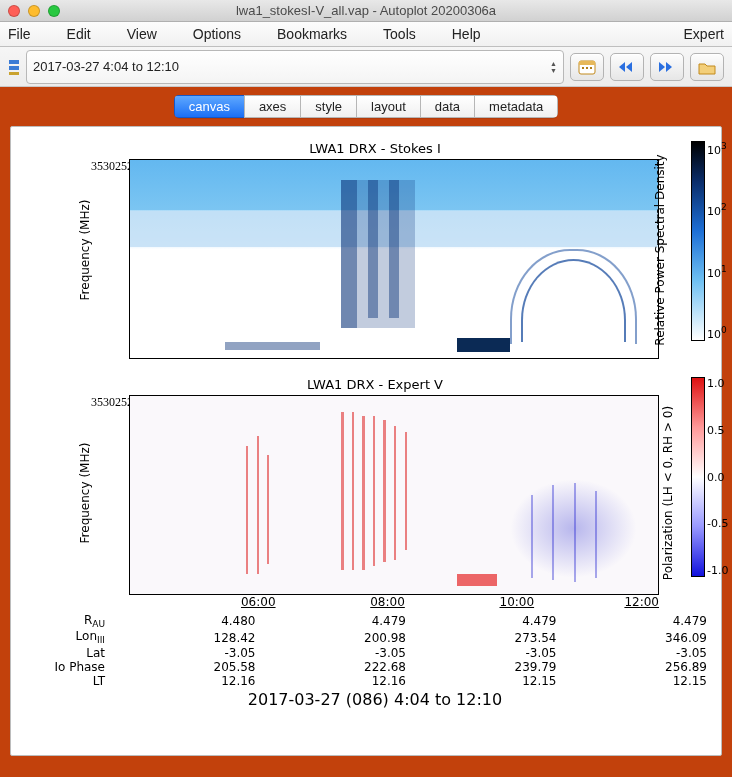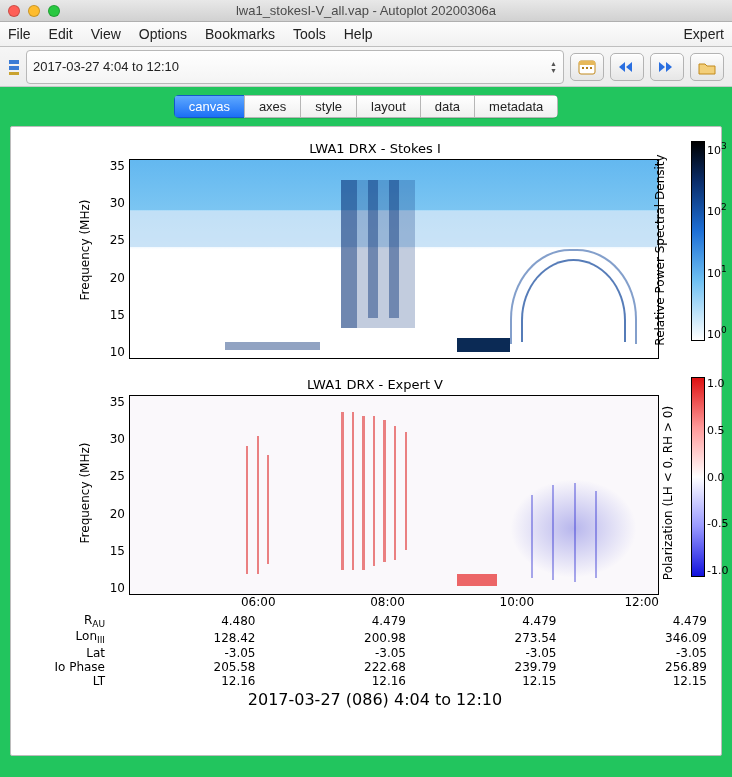--- a/index.html
+++ b/index.html
@@ -42,21 +42,21 @@
   }
   .menubar {
     height: 25px;
     background: linear-gradient(#fdfdfd, #f1f1f1);
     border-bottom: 1px solid #bfbfbf;
     display: flex;
     align-items: center;
     padding: 0 8px;
     justify-content: space-between;
   }
-  .menu-left { display: flex; gap: 18px; }
+  .menu-left { display: flex; gap: 36px; }
   .menu-item { font-size: 14px; color: #222; cursor: default; }
   .toolbar {
     height: 40px;
     background: linear-gradient(#f6f6f6, #ececec);
     border-bottom: 1px solid #c9c9c9;
     display: flex;
     align-items: center;
     padding: 0 8px;
     gap: 6px;
   }
@@ -82,21 +82,21 @@
   .tool-btn {
     width: 34px; height: 28px;
     background: linear-gradient(#fdfdfd,#e6e6e6);
     border: 1px solid #b3b3b3;
     border-radius: 5px;
     display: flex; align-items: center; justify-content: center;
     box-shadow: 0 1px 0 #fff inset;
   }
   .content {
     flex: 1;
-    background: #22c55e;
+    background: #c2410c;
     padding: 8px 10px 21px 10px;
     display: flex;
     flex-direction: column;
   }
   .tabbar {
     display: flex;
     justify-content: center;
     margin-bottom: 8px;
   }
   .seg {
@@ -129,25 +129,26 @@
     font-family: "DejaVu Sans", "Lucida Grande", Arial, sans-serif;
     color: #000;
     font-size: 12px;
     position: relative;
   }
   .chart-block { position: relative; margin-left: 70px; margin-right: 52px; }
   .plot-title { text-align: center; font-size: 13px; margin-bottom: 3px; }
   .axes-area { display: flex; }
   .yaxis {
     width: 38px;
-    display: flex; flex-direction: column;
+    display: flex; 
     justify-content: space-between;
-    align-items: flex-end;
+    align-items: flex-start;
     font-size: 12px;
     padding-right: 4px;
+    font-family: Liberation Serif, serif;
   }
   .ylabel {
     position: absolute;
     left: -56px;
     top: 50%;
     transform: translateY(-50%) rotate(-90deg);
     transform-origin: center;
     font-size: 12px;
     white-space: nowrap;
   }
@@ -213,21 +214,21 @@
   }
   .ephemeris table { width: 100%; border-collapse: collapse; }
   .ephemeris td { padding: 0 4px; text-align: right; font-size: 12px; white-space:nowrap;}
   .ephemeris td.lab { text-align: right; width: 70px; }
   .caption { text-align:center; font-size:16px; margin-top:2px; }
   .xaxis-ticks {
     display:flex;
     margin-left: 38px;
     font-size:12px;
   }
-  .xaxis-ticks span { flex:1; text-align:center; }
+  .xaxis-ticks span { flex:1; text-align:center;text-decoration:underline; }
   sub { font-size: 9px; }
   sup { font-size: 9px; }
 </style>
 </head>
 <body>
 
 <div class="window">
 
   <div class="titlebar">
     <div class="traffic">

